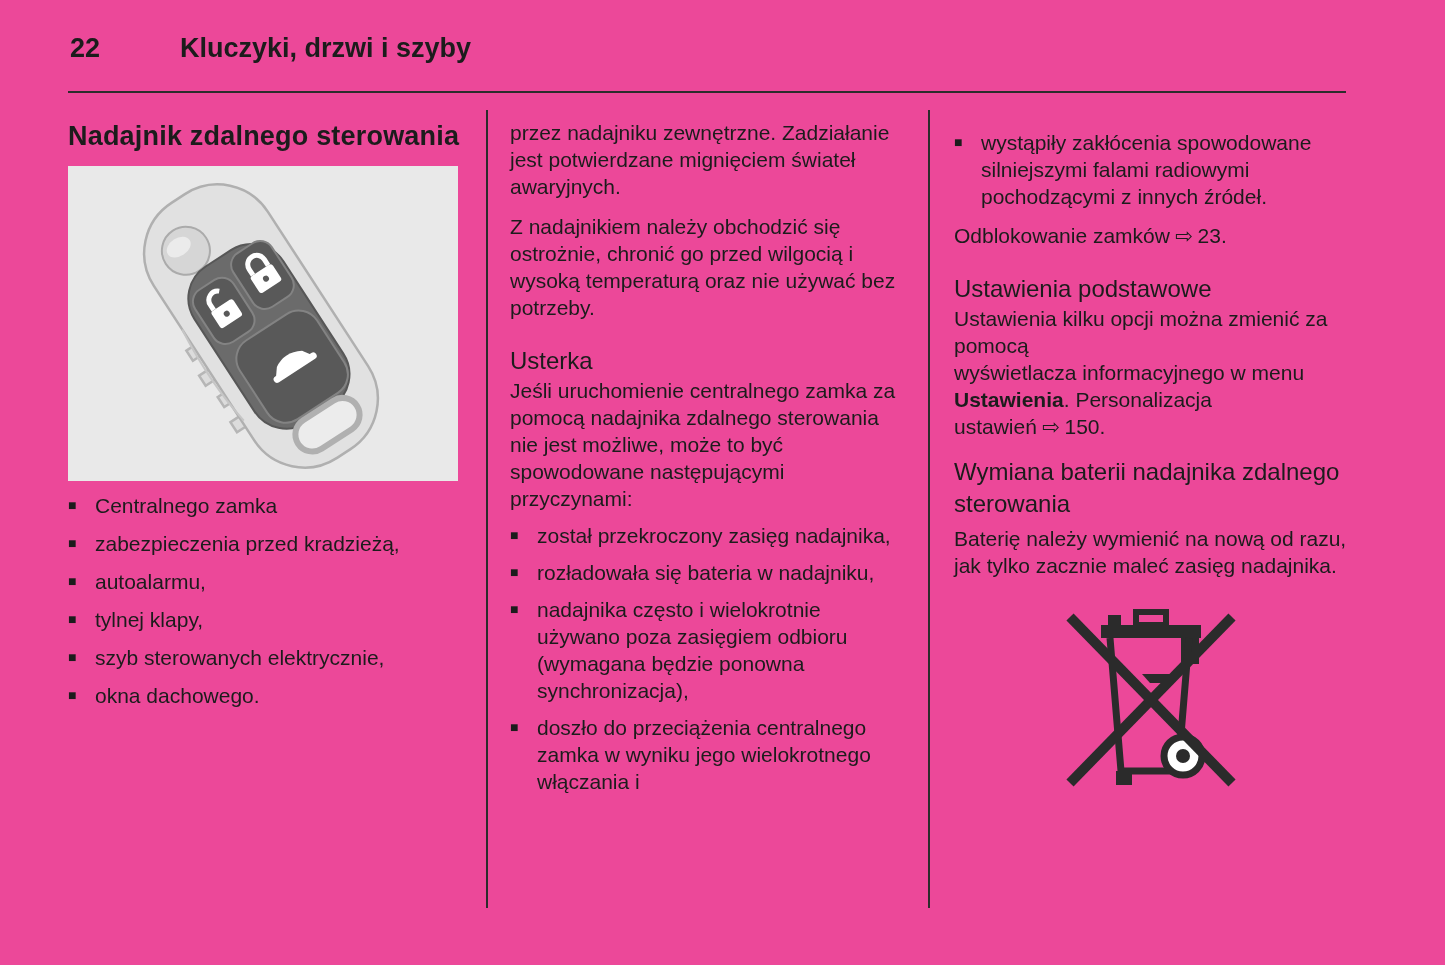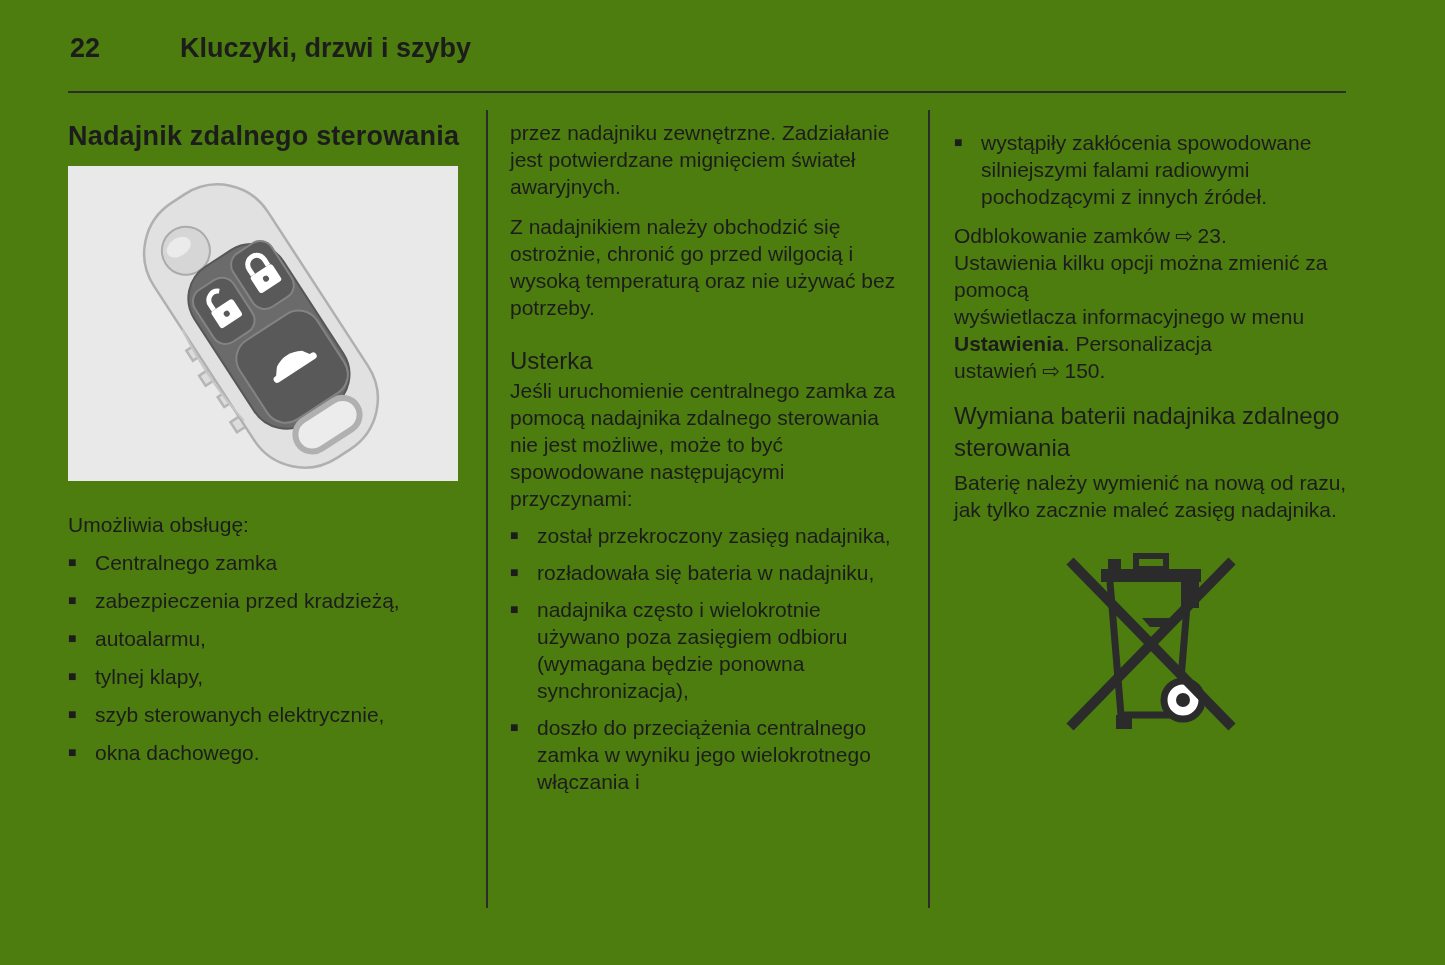--- a/index.html
+++ b/index.html
@@ -1,17 +1,17 @@
 <!DOCTYPE html>
 <html lang="pl"><head>
 <meta charset="utf-8">
 <style>
   html,body{margin:0;padding:0;background:#ffffff;}
   .page{
-    position:relative;width:1445px;height:965px;background:#4d7c0f;
+    position:relative;width:1445px;height:965px;background:#ec4899;
     font-family:"Liberation Sans","DejaVu Sans",sans-serif;color:#1c1c1c;
     overflow:hidden;
   }
   .hdr-num{position:absolute;left:70px;top:33px;font-size:27px;font-weight:bold;}
   .hdr-title{position:absolute;left:180px;top:33px;font-size:27px;font-weight:bold;}
   .hdr-rule{position:absolute;left:68px;top:91px;width:1278px;height:2px;background:#2c2c2c;}
   .vdiv{position:absolute;top:110px;height:798px;width:2px;background:#2c2c2c;}
   .vdiv.d1{left:486px;}
   .vdiv.d2{left:928px;}
   .col{position:absolute;font-size:21px;line-height:27px;}
@@ -87,21 +87,20 @@
             <rect x="-42" y="4" width="92" height="94" rx="22" fill="#595959" stroke="#838383" stroke-width="2"></rect>
             <path d="M -16,52 l 7,-9 q 14,-9 30,0 l 6,9 z" fill="#ffffff"></path>
             <rect x="-19" y="50" width="50" height="7" rx="3.5" fill="#ffffff"></rect>
           </g>
 
           <rect x="-33" y="102" width="70" height="34" rx="17" fill="#ececec" stroke="#b0b0b0" stroke-width="6"></rect>
         </g>
       </svg>
     </div>
 
-    <p class="mt-intro">Umożliwia obsługę:</p>
 
     <ul class="blist">
       <li><span class="marker">■</span><span>Centralnego zamka</span></li>
       <li><span class="marker">■</span><span>zabezpieczenia przed kradzieżą,</span></li>
       <li><span class="marker">■</span><span>autoalarmu,</span></li>
       <li><span class="marker">■</span><span>tylnej klapy,</span></li>
       <li><span class="marker">■</span><span>szyb sterowanych elektrycznie,</span></li>
       <li><span class="marker">■</span><span>okna dachowego.</span></li>
     </ul>
 
@@ -123,20 +122,21 @@
   </div>
 
   <div class="col col-right">
 
     <ul class="blist">
       <li><span class="marker">■</span><span>wystąpiły zakłócenia spowodowane silniejszymi falami radiowymi pochodzącymi z innych źródeł.</span></li>
     </ul>
 
     <p class="mt-ref"><span>Odblokowanie zamków</span><span class="arrow">⇨</span><span>23.</span></p>
 
+    <h2 class="mt-h2settings">Ustawienia podstawowe</h2>
     <p><span>Ustawienia kilku opcji można zmienić za pomocą</span><br><span>wyświetlacza informacyjnego w menu </span><b>Ustawienia</b><span>. Personalizacja ustawień</span><span class="arrow">⇨</span><span>150.</span></p>
 
     <h2 class="mt-h2battery">Wymiana baterii nadajnika zdalnego sterowania</h2>
     <p class="mt-small">Baterię należy wymienić na nową od razu, jak tylko zacznie maleć zasięg nadajnika.</p>
 
     <div class="weee-wrap">
       <svg width="186" height="192" viewBox="0 0 186 192">
         <g stroke="#2b2b2b" fill="none">
 
           <rect x="43" y="24" width="100" height="13" fill="#2b2b2b" stroke="none"></rect>

